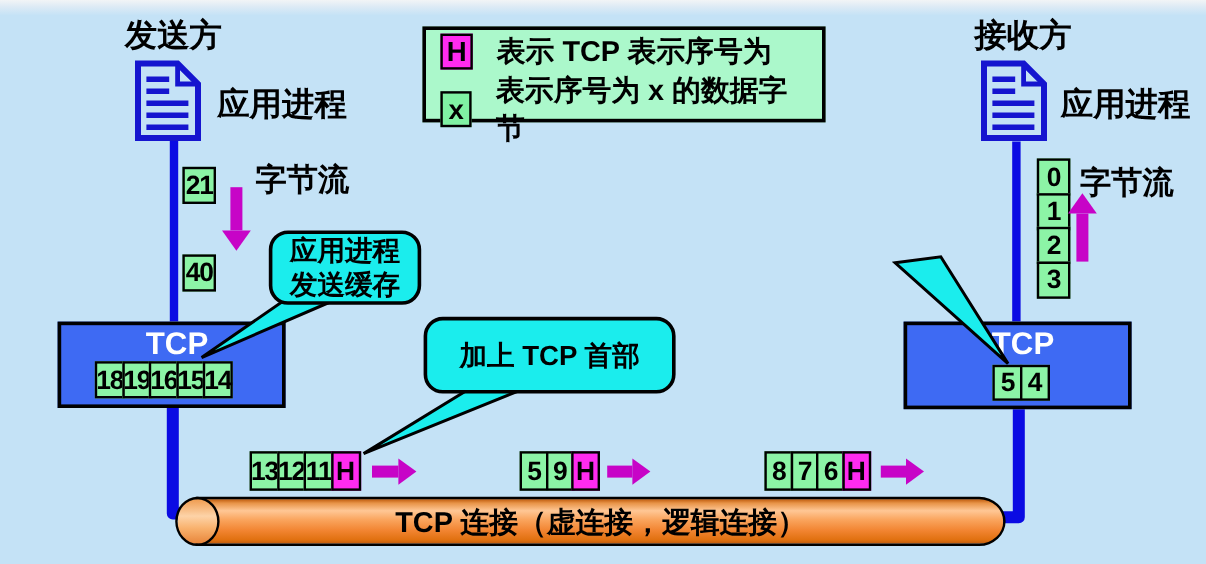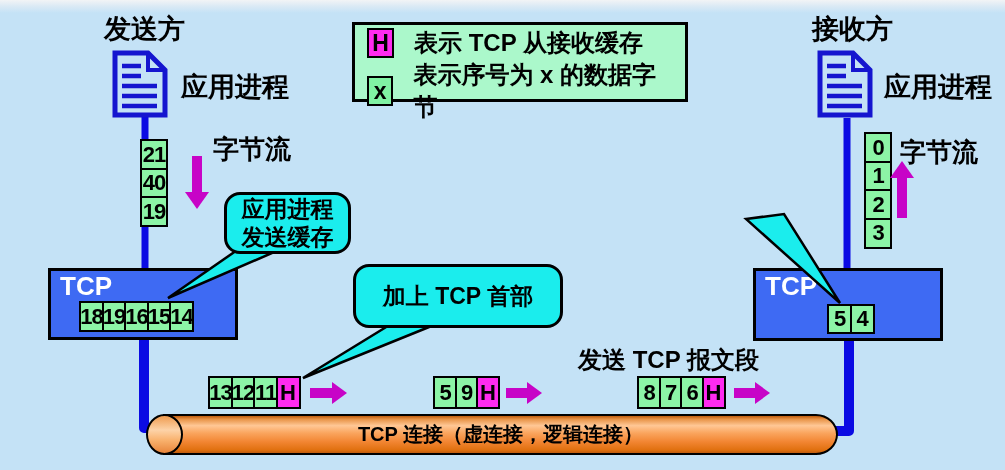--- a/index.html
+++ b/index.html
@@ -21,21 +21,21 @@
   .vstack .cell{width:28px;height:31px;margin-top:-2.5px;}
   .vstack .cell:first-child{margin-top:0;}
   .hstack{display:flex;flex-direction:row;}
   .hstack .cell{margin-left:-2.5px;}
   .hstack .cell:first-child{margin-left:0;text-align:center;}
   .bufcell{width:25px;height:31px;}
   .segcell{width:25px;height:33px;}
 
   
   .tcpbox{position:absolute;width:190px;background:#3E6AF3;border:3px solid #000;box-sizing:border-box;z-index:2;}
-  .tcp-title{color:#fff;font-weight:bold;font-size:26px;margin:1px 0 0 9px;line-height:1.1;}
+  .tcp-title{color:#fff;font-weight:bold;font-size:26px;margin:1px 0 0 9px;line-height:1.1;text-align:center;}
 
   
   .bubble{position:absolute;background:#1BEDED;border:3px solid #000;border-radius:16px;
     display:flex;flex-direction:column;justify-content:center;align-items:center;
     font-weight:bold;font-size:23px;line-height:1.22;color:#000;z-index:6;box-sizing:border-box;text-align:center;}
 
   
   .arrow-right{position:absolute;display:flex;align-items:center;z-index:2;}
   .arrow-right .shaft{height:10px;background:#C704C7;}
   .arrow-right .head{width:0;height:0;border-top:11px solid transparent;border-bottom:11px solid transparent;border-left:15px solid #C704C7;}
@@ -58,21 +58,21 @@
   .legend-text{font-weight:bold;font-size:24px;color:#000;}
 
   
   .pipe-body{position:absolute;left:163px;top:414px;width:675px;height:41px;box-sizing:border-box;
     border:2.5px solid #000;border-radius:0 22px 22px 0 / 0 50% 50% 0;
     background:linear-gradient(180deg,#c05c0e 0%,#e89448 9%,#ffc795 26%,#faa55e 46%,#f28532 70%,#e0700f 92%,#c05c0e 100%);
     display:flex;align-items:center;justify-content:center;z-index:3;}
   .pipe-cap{position:absolute;left:146px;top:414px;width:37px;height:41px;box-sizing:border-box;
     border:2.5px solid #000;border-radius:50%;
     background:linear-gradient(180deg,#ef9c50 0%,#fdd3a8 38%,#f9b26e 65%,#e8853a 100%);z-index:3;}
-  .pipe-label{font-weight:bold;font-size:20px;color:#000;text-align:right;}
+  .pipe-label{font-weight:bold;font-size:24px;color:#000;text-align:right;}
 </style>
 </head>
 <body>
 
 <div id="canvas">
   <div class="top-fade"></div>
 
   <svg class="overlay z1" width="1005" height="470">
     <path d="M145,116 V268" stroke="#0B0BE3" stroke-width="7" fill="none"></path>
     <path d="M847,118 V268" stroke="#0B0BE3" stroke-width="7" fill="none"></path>
@@ -81,35 +81,35 @@
   </svg>
 
   <div class="abs cjk z2" style="left:104px;top:11px;font-size:27px;">发送方</div>
   <svg class="abs z2" style="left:112px;top:50px;" width="56" height="68" viewBox="0 0 56 68">
     <path d="M3,3 H36 L53,20 V65 H3 Z" fill="none" stroke="#1515CF" stroke-width="5"></path>
     <path d="M36,3 V20 H53" fill="none" stroke="#1515CF" stroke-width="4"></path>
     <path d="M10,16 H29 M10,26 H29 M10,36 H45 M10,46 H45 M10,56 H45" stroke="#1515CF" stroke-width="4.5"></path>
   </svg>
   <div class="abs cjk z2" style="left:181px;top:69px;font-size:27px;">应用进程</div>
 
-  <div class="abs vstack z2" style="left:140px;top:139px;">
+  <div class="abs vstack z2" style="left:152px;top:139px;gap:44px;">
     <div class="cell">21</div>
     <div class="cell">40</div>
     <div class="cell">19</div>
   </div>
   <div class="abs cjk z2" style="left:213px;top:132px;font-size:26px;">字节流</div>
   <div class="arrow-down" style="left:185px;top:156px;">
     <div class="shaft" style="height:36px;"></div>
     <div class="head"></div>
   </div>
 
   <div class="legend">
     <div class="legend-row">
       <div class="chip chip-h">H</div>
-      <div class="legend-text">表示 TCP 从接收缓存</div>
+      <div class="legend-text">表示 TCP 表示序号为</div>
     </div>
     <div class="legend-row">
       <div class="chip chip-x">x</div>
       <div class="legend-text">表示序号为 x 的数据字节</div>
     </div>
   </div>
 
   <div class="abs cjk z2" style="left:812px;top:11px;font-size:27px;">接收方</div>
   <svg class="abs z2" style="left:817px;top:50px;" width="56" height="68" viewBox="0 0 56 68">
     <path d="M3,3 H36 L53,20 V65 H3 Z" fill="none" stroke="#1515CF" stroke-width="5"></path>
@@ -163,21 +163,20 @@
   <div class="abs hstack z2" style="left:433px;top:376px;">
     <div class="cell segcell" style="width:24px;">5</div>
     <div class="cell segcell" style="width:24px;">9</div>
     <div class="cell segcell hcell" style="width:24px;">H</div>
   </div>
   <div class="arrow-right" style="left:506px;top:382px;">
     <div class="shaft" style="width:21px;"></div>
       <div class="head"></div>
   </div>
 
-  <div class="abs cjk z2" style="left:578px;top:344px;font-size:24px;">发送 TCP 报文段</div>
 
   <div class="abs hstack z2" style="left:637px;top:376px;">
     <div class="cell segcell" style="width:24px;">8</div>
     <div class="cell segcell" style="width:24px;">7</div>
     <div class="cell segcell" style="width:24px;">6</div>
     <div class="cell segcell hcell" style="width:24px;">H</div>
   </div>
   <div class="arrow-right" style="left:734px;top:382px;">
     <div class="shaft" style="width:21px;"></div>
       <div class="head"></div>

